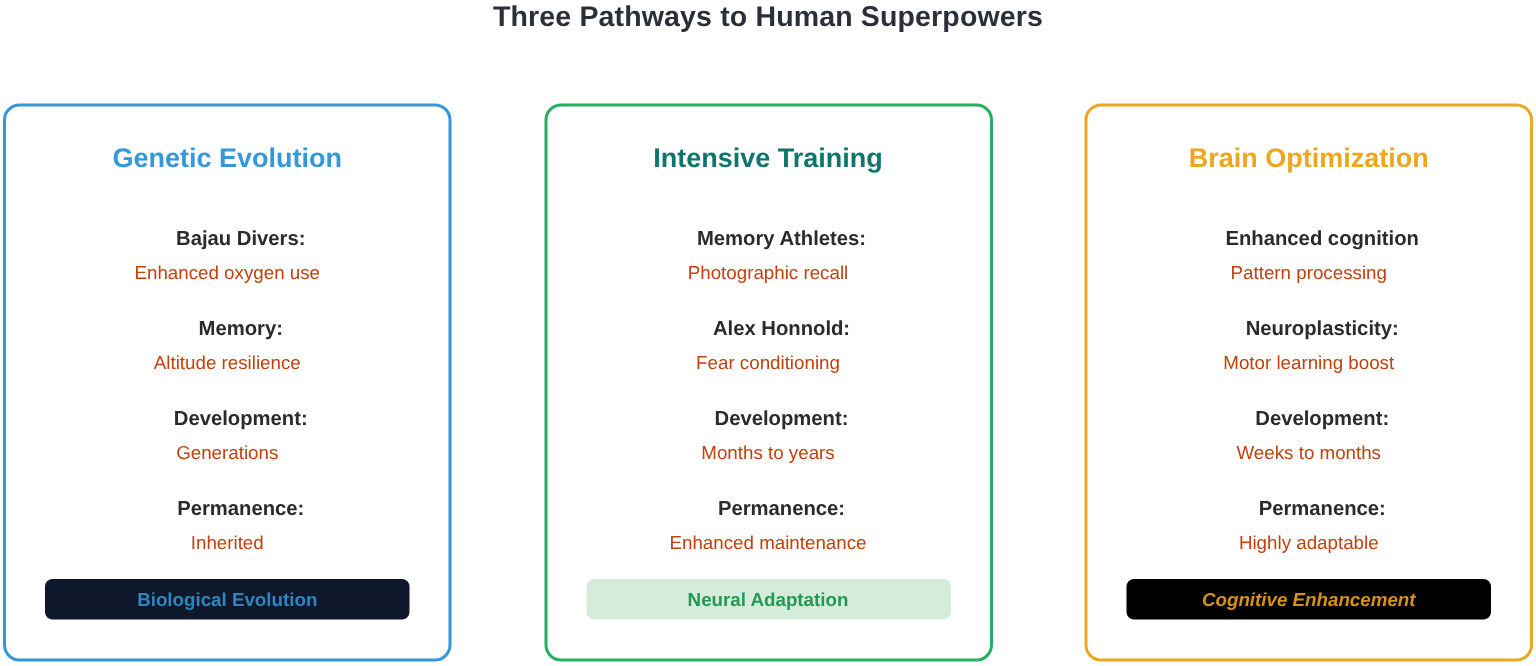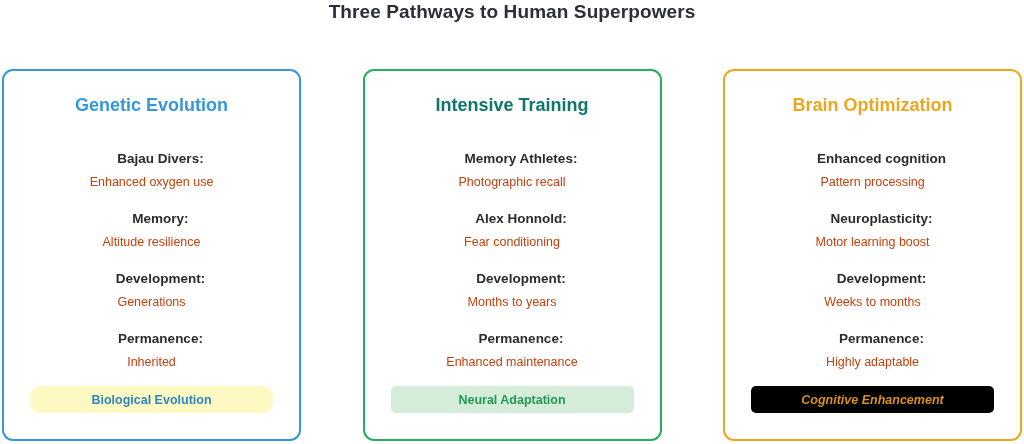--- a/index.html
+++ b/index.html
@@ -105,21 +105,21 @@
     justify-content: center;
     font-size: 12.5px;
     font-weight: bold;
     background: #eeeeee;
     color: #555555;
   }
 
   
   .card-blue { border-color: #3498db; }
   .card-blue .card-title { color: #3498db; }
-  .card-blue .badge { background: #fef9c3; color: #2e86c1; border-radius: 11px; }
+  .card-blue .badge { background: #0f172a; color: #2e86c1; }
 
   
   .card-green { border-color: #27ae60; }
   .card-green .card-title { color: #0f766e; }
   .card-green .badge { background: #d4ecd9; color: #229954; }
 
   
   .card-orange { border-color: #eda620; }
   .card-orange .card-title { color: #eda620; }
   .card-orange .badge { background: #000000; color: #d79215; font-style: italic; }

